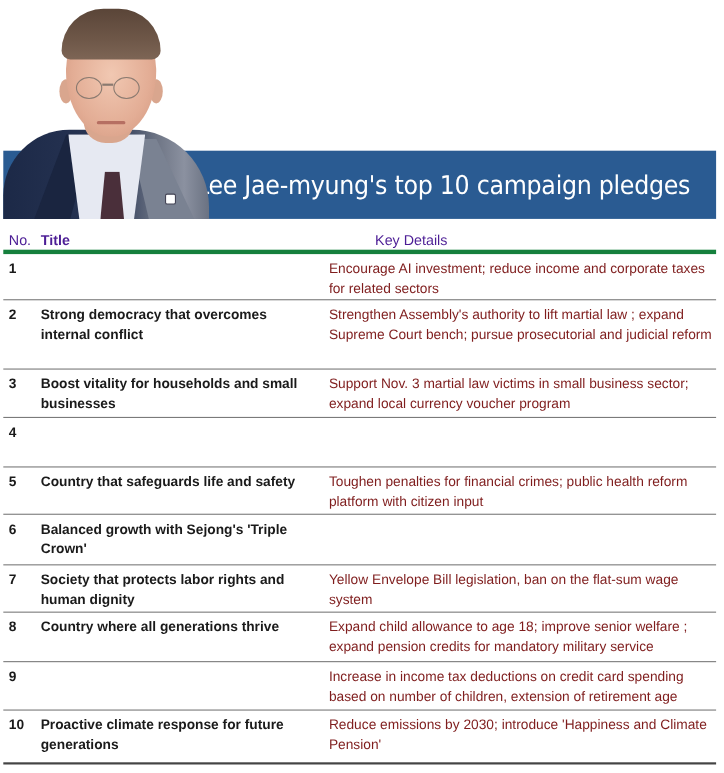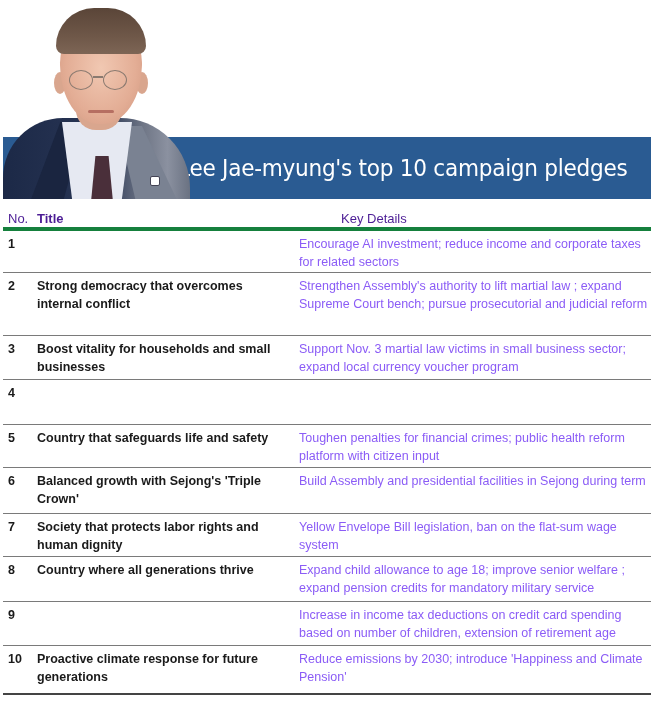--- a/index.html
+++ b/index.html
@@ -87,21 +87,21 @@
   .thead .c-title { position: absolute; left: 34px; top: 11px; font-weight: bold; }
   .thead .c-details { position: absolute; left: 296px; top: 11px; margin-left: 42px; }
 
   .row {
     position: relative; border-bottom: 1.5px solid #7a7a7a;
     font-size: 12.5px; line-height: 18px;
   }
   .row.last { border-bottom: 2.5px solid #444; }
   .row .c-no { position: absolute; left: 5px; top: 4px; font-weight: bold; }
   .row .c-title { position: absolute; left: 34px; top: 4px; width: 240px; font-weight: bold; }
-  .row .c-details { position: absolute; left: 296px; top: 4px; width: 350px; color: #8b5cf6; }
+  .row .c-details { position: absolute; left: 296px; top: 4px; width: 350px; color: #7f1d1d; }
 </style>
 </head>
 <body>
 
 <div class="banner">
   <div class="banner-title">Lee Jae-myung's top 10 campaign pledges</div>
 </div>
 
 <div class="portrait">
   <div class="p-jacket"></div>
@@ -151,21 +151,20 @@
 
   <div class="row" style="height:43px">
     <span class="c-no">5</span>
     <span class="c-title">Country that safeguards life and safety</span>
     <span class="c-details">Toughen penalties for financial crimes; public health reform platform with citizen input</span>
   </div>
 
   <div class="row" style="height:46px">
     <span class="c-no">6</span>
     <span class="c-title">Balanced growth with Sejong's 'Triple Crown'</span>
-    <span class="c-details">Build Assembly and presidential facilities in Sejong during term</span>
   </div>
 
   <div class="row" style="height:43px">
     <span class="c-no">7</span>
     <span class="c-title">Society that protects labor rights and human dignity</span>
     <span class="c-details">Yellow Envelope Bill legislation, ban on the flat-sum wage system</span>
   </div>
 
   <div class="row" style="height:45px">
     <span class="c-no">8</span>

